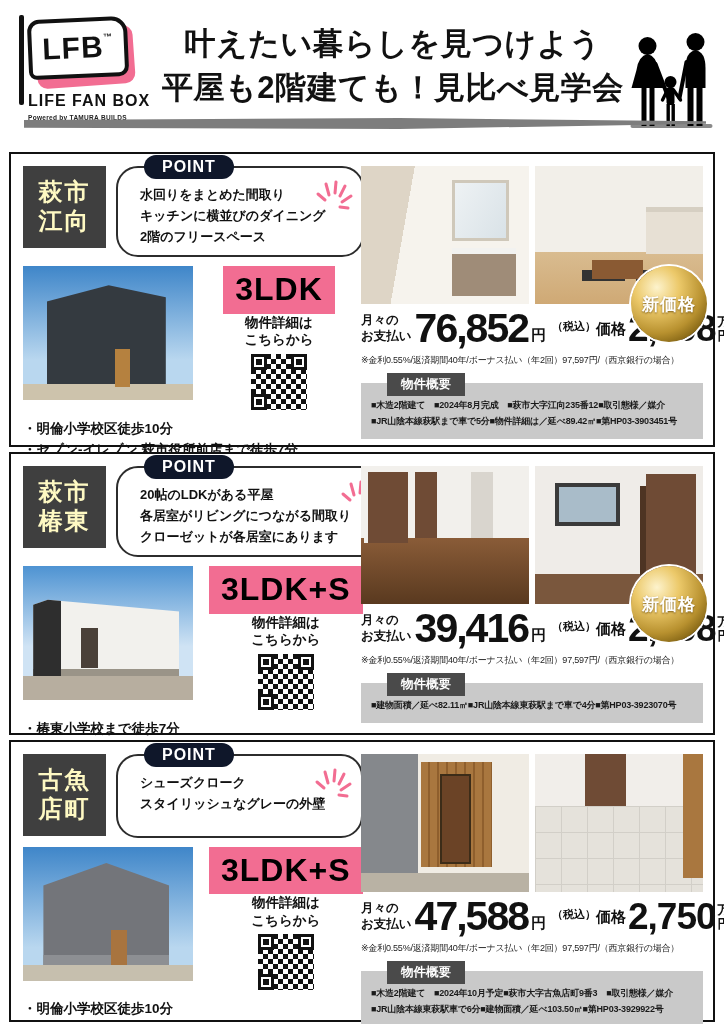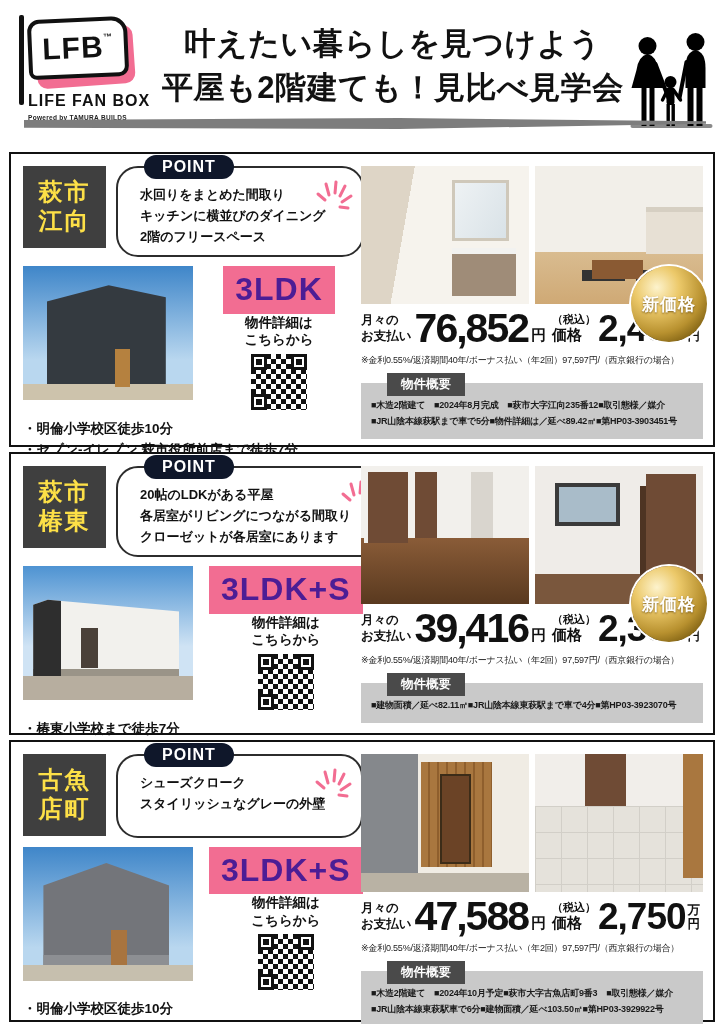--- a/index.html
+++ b/index.html
@@ -22,48 +22,48 @@
   .swoosh { position:absolute; left:24px; right:18px; top:118px; height:11px; background:#7d7d7d; clip-path:polygon(0 18%, 55% 0, 100% 30%, 100% 52%, 55% 100%, 0 88%); }
 
   
   .card { position:relative; margin:0 9px 5px 9px; border:2px solid #111; background:#fff; display:flex; gap:12px; padding:12px 10px 8px 12px; }
   .card-1 { height:295px; margin-top:4px; }
   .card-2 { height:283px; }
   .card-3 { height:282px; }
 
   .card-left { width:326px; flex:none; display:flex; flex-direction:column; }
   .row-top { display:flex; gap:10px; }
-  .loc-box { width:83px; height:82px; background:#3f3f3f; color:#fde047; font-weight:800; font-size:24px; line-height:1.2; display:flex; flex-direction:column; align-items:center; justify-content:center; letter-spacing:2px; flex:none; }
+  .loc-box { width:83px; height:82px; background:#3f3f3f; color:#fef9c3; font-weight:800; font-size:24px; line-height:1.2; display:flex; flex-direction:column; align-items:center; justify-content:center; letter-spacing:2px; flex:none; }
   .point-bubble { position:relative; flex:1; border:2.5px solid #2c2c2c; border-radius:22px; background:#fff; min-height:84px; padding:17px 36px 8px 22px; }
   .point-chip { position:absolute; top:-13px; left:26px; background:#0f172a; color:#fff; font-weight:800; font-size:16px; letter-spacing:1px; padding:3px 18px; border-radius:18px; }
   .point-line { font-size:13px; font-weight:700; line-height:1.6; white-space:nowrap; }
   .sparkle { position:absolute; right:8px; top:12px; }
 
   .row-mid { display:flex; margin-top:9px; gap:16px; }
   .photo-ext { width:170px; height:134px; flex:none; position:relative; overflow:hidden; }
   .mid-right { flex:1; display:flex; flex-direction:column; align-items:center; }
-  .plan-badge { background:#f26d92; color:#4c1d95; font-weight:900; font-size:32px; letter-spacing:1px; padding:2px 12px; line-height:1.35; white-space:nowrap; }
+  .plan-badge { background:#f26d92; color:#000000; font-weight:900; font-size:32px; letter-spacing:1px; padding:2px 12px; line-height:1.35; white-space:nowrap; }
   .details-note { text-align:center; font-weight:800; font-size:13.5px; line-height:1.3; }
   .qr { position:relative; width:56px; height:56px; margin-top:5px; background:repeating-conic-gradient(#111 0 25%, #fff 0 50%); background-size:10px 10px; outline:3px solid #fff; }
   .qr .f { position:absolute; width:16px; height:16px; background:#fff; border:3px solid #111; }
   .qr .f::after { content:""; position:absolute; inset:2px; background:#111; }
   .qr .f1 { left:0; top:0; } .qr .f2 { right:0; top:0; } .qr .f3 { left:0; bottom:0; }
   .access { margin-top:9px; }
   .access-line { font-size:13.5px; font-weight:700; line-height:1.55; white-space:nowrap; }
 
   .card-right { flex:1; position:relative; display:flex; flex-direction:column; }
   .photos-row { display:flex; gap:6px; }
   .photo-int { flex:1; height:138px; position:relative; overflow:hidden; }
   .gold-badge { position:absolute; right:-4px; top:100px; width:76px; height:76px; border-radius:50%; background:radial-gradient(circle at 34% 28%, #fdf3cd 0%, #ecc96a 30%, #b8912f 62%, #8a6a18 78%, #e8ca74 100%); box-shadow:0 0 0 2px #fff; display:flex; align-items:center; justify-content:center; z-index:5; }
   .gold-badge span { color:#fff; font-weight:900; font-size:17px; text-shadow:0 1px 2px rgba(90,60,0,.7); letter-spacing:1px; }
   .price-row { display:flex; align-items:center; margin-top:4px; }
   .pay-label { font-size:12.5px; font-weight:800; line-height:1.25; text-align:left; flex:none; }
   .big-num { font-size:41px; font-weight:900; letter-spacing:-2px; margin-left:3px; line-height:1; }
   .yen-suffix { font-size:15px; font-weight:800; margin:14px 4px 0 3px; }
-  .tax-block { display:flex; flex-direction:column; align-items:flex-start; line-height:1.2; flex:none; margin-left:2px; }
+  .tax-block { display:flex; flex-direction:row; align-items:flex-start; line-height:1.2; flex:none; margin-left:2px; }
   .tax-line { font-size:11px; font-weight:800; }
   .kakaku { font-size:15px; font-weight:800; }
   .big-price { font-size:37px; font-weight:900; letter-spacing:-1px; margin-left:2px; line-height:1; }
   .manyen { display:flex; flex-direction:column; line-height:1.1; margin-left:2px; margin-top:2px; }
   .manyen span { font-size:12.5px; font-weight:800; }
   .loan-note { margin-top:5px; font-size:9px; font-weight:400; color:#222; white-space:nowrap; letter-spacing:-0.2px; }
   .overview { position:relative; margin-top:16px; background:#c9c9c9; padding:15px 8px 9px 10px; }
   .overview-chip { position:absolute; top:-10px; left:26px; background:#4a4a4a; color:#fff; font-weight:800; font-size:12.5px; padding:3px 14px; }
   .overview-line { font-size:9px; font-weight:700; color:#1a1a1a; line-height:1.75; white-space:nowrap; letter-spacing:-0.2px; }
 

